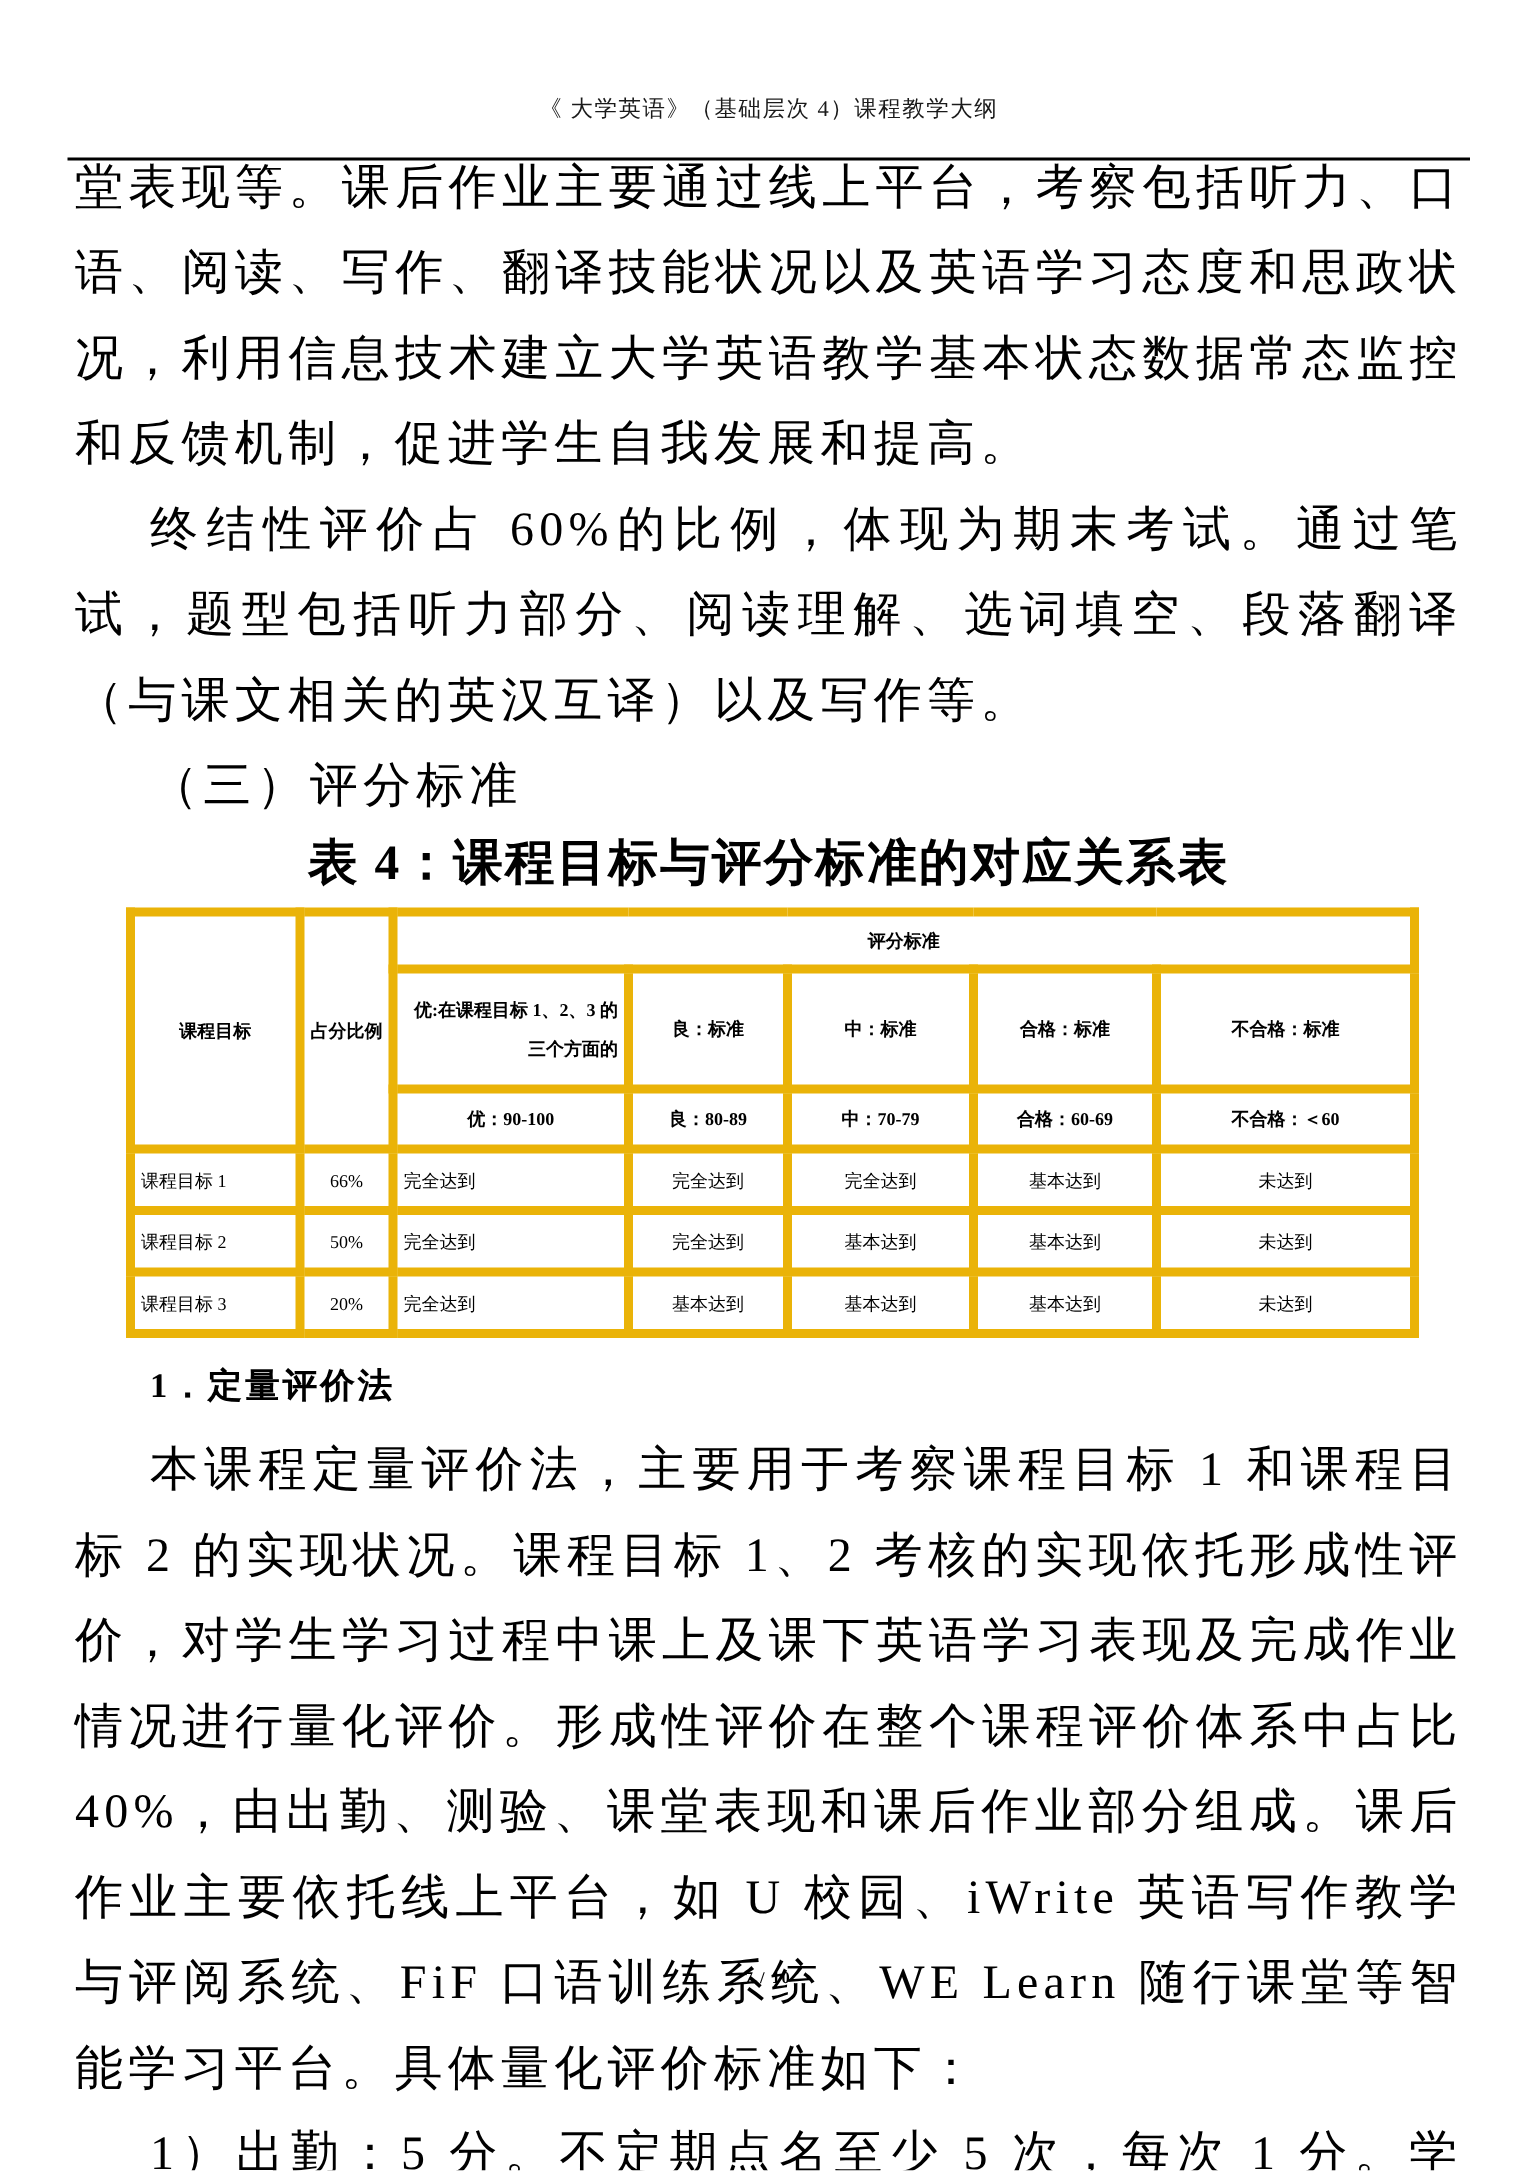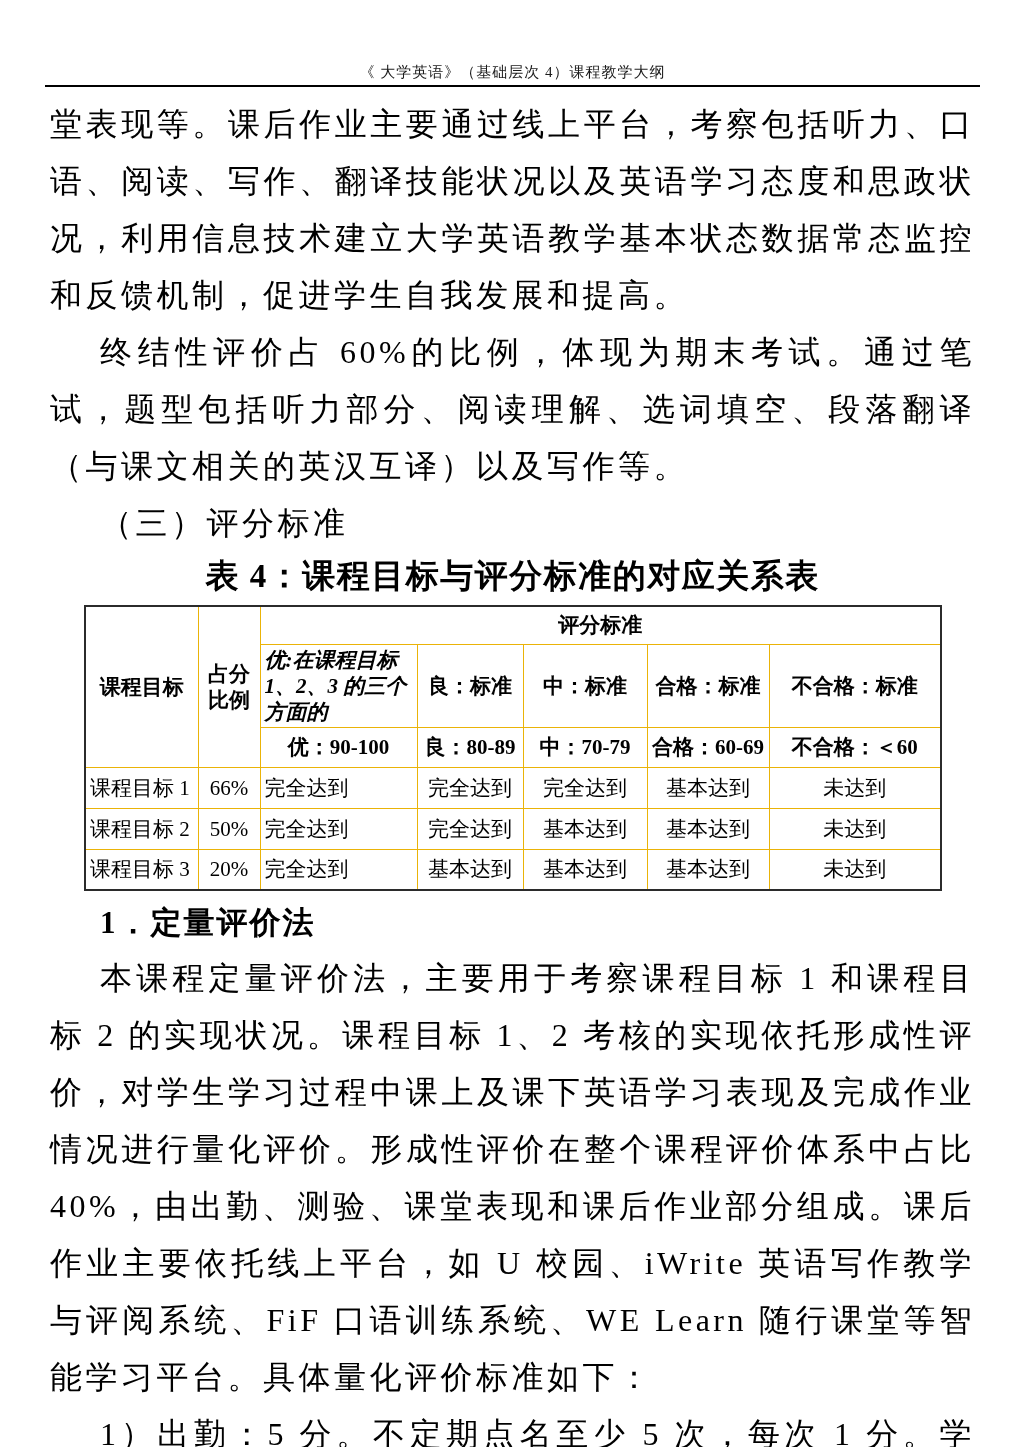--- a/index.html
+++ b/index.html
@@ -12,21 +12,21 @@
     overflow:hidden;
   }
   
   .running-head{
     position:absolute;
     top:63px;left:45px;width:935px;
     text-align:center;
     font-size:15px;
     letter-spacing:1px;
     color:#1a1a1a;
-    padding-bottom:3px;
+    padding-bottom:23px;
     border-bottom:2px solid #000000;
   }
   
   .content{
     position:absolute;
     top:96px;left:50px;width:925px;
   }
   p.body{
     margin:0;
     font-size:32px;
@@ -40,55 +40,54 @@
   .table-title{
     margin:1px 0 0 0;
     font-size:33px;
     font-weight:bold;
     letter-spacing:1.5px;
     text-align:center;
     line-height:46px;
   }
   .quant-heading{
     margin:0;
-    font-size:31px;
+    font-size:23px;
     font-weight:bold;
     letter-spacing:2px;
     line-height:55px;
     text-indent:50px;
   }
   
   table.grid{
     border-collapse:collapse;
     table-layout:fixed;
     width:856px;
     margin:6px 0 4px 34px;
     border:2px solid #2b2b2b;
   }
   table.grid td{
-    border:1px solid #eab308;
-    font-size:21px;
+    border:6px solid #eab308;
+    font-size:12px;
     line-height:26px;
     padding:2px 4px;
     vertical-align:middle;
     word-break:break-all;
     margin-left:36px;
   }
   tr.r-head1{height:38px;}
   tr.r-head2{height:80px;}
   tr.r-head3{height:40px;}
   tr.r-data{height:41px;}
   td.bold{font-weight:bold;}
   td.c{text-align:center;}
   td.l{text-align:left;padding-left:12px;}
   td.desc{
-    text-align:left;
+    text-align:right;
     vertical-align:top;
     padding:8px 6px 2px 8px;
-    font-style:italic;
   }
   
   .footer{
     position:absolute;
     top:1313px;left:0;width:1024px;
     text-align:center;
     font-size:11px;
     font-weight:bold;
     letter-spacing:1px;
   }

